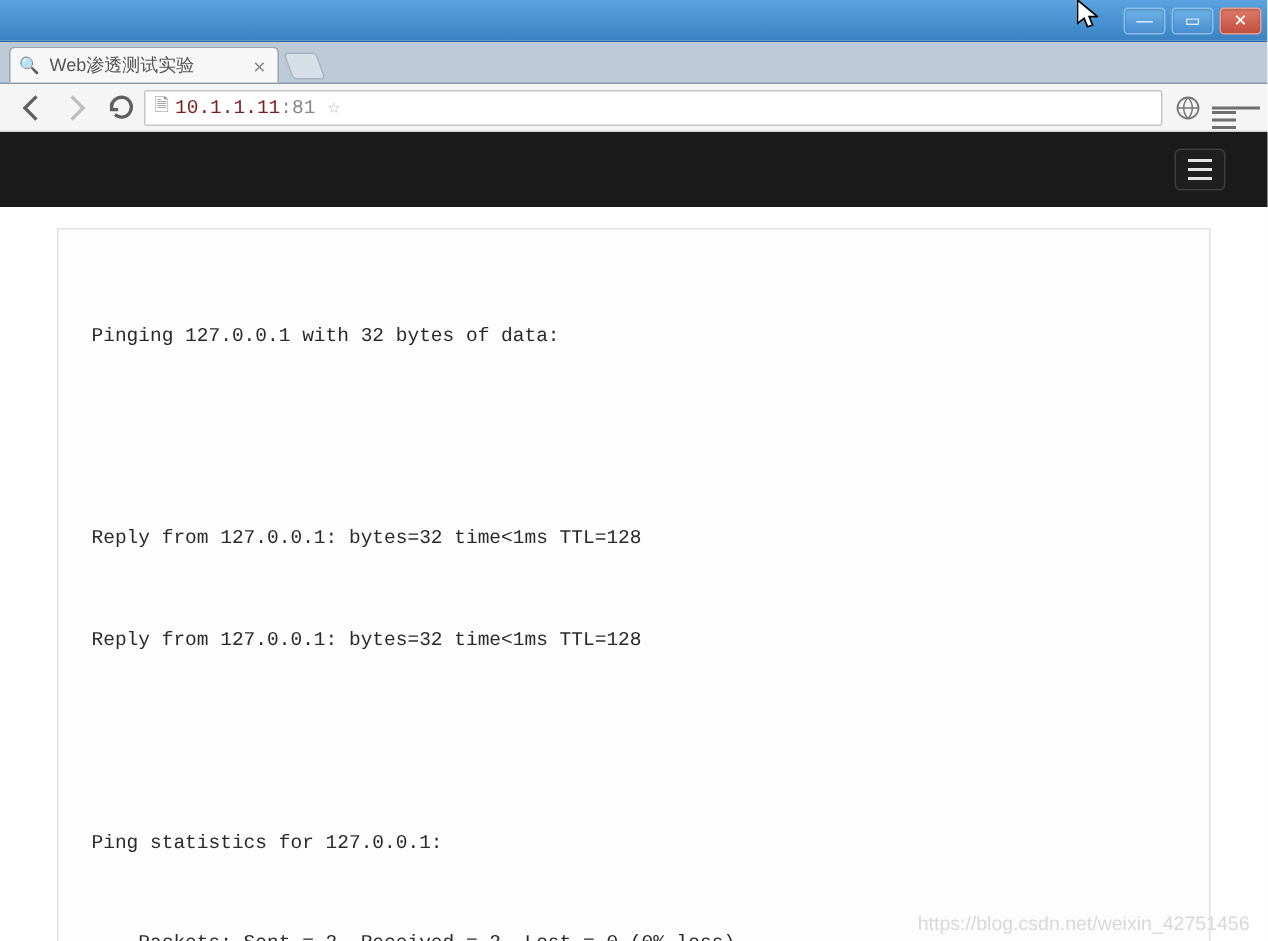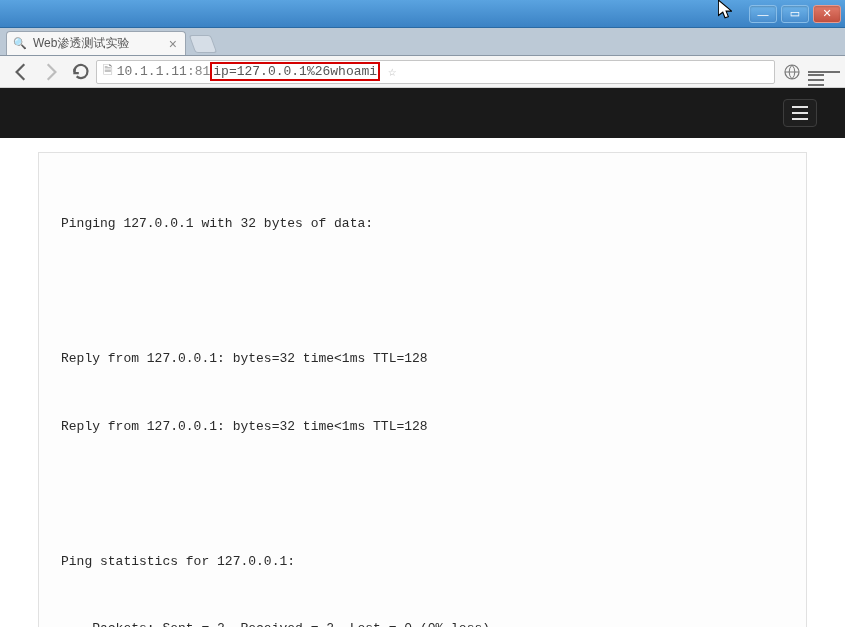--- a/index.html
+++ b/index.html
@@ -65,21 +65,21 @@
   .omnibox {
     flex: 1; height: 24px;
     border: 1px solid #c6c6c6; background: #fff;
     display: flex; align-items: center;
     padding: 0 6px;
     border-radius: 2px;
     font-family: "Courier New", monospace;
     font-size: 13px; color: #565656;
   }
   .omnibox .doc-ico { color: #8d8d8d; margin-right: 4px; font-size: 12px; }
-  .omnibox .host { color: #737373; }
+  .omnibox .host { color: #7f1d1d; }
   .omnibox .port { color: #888; text-align: right; }
   .url-highlight { border: 2px solid #d40000; display: inline-block; padding: 0 1px; margin-left: 0; }
   .star { margin-left: 8px; color: #b9b9b9; font-size: 14px; }
   .globe { width: 18px; height: 18px; margin: 0 8px; color: #777; font-size: 14px; }
   .menu3 { margin-left: 4px; }
   .menu3 div { width: 16px; height: 2px; background: #6f6f6f; margin: 3px 0; }
 
   
   .page { width: 100%; height: calc(627px - 28px - 28px - 32px); overflow-y: scroll; background: #fff; }
   .blackbar {
@@ -158,21 +158,20 @@
   <div class="nav-ico">
     <svg viewBox="0 0 20 20">
         <path d="M4 10 A6 6 0 1 1 6 14" fill="none" stroke="#5f5f5f" stroke-width="2"></path>
         <path d="M4 7 L4 11 L8 11" fill="none" stroke="#5f5f5f" stroke-width="2"></path>
       </svg>
   </div>
   <div class="omnibox">
     <span class="doc-ico">🗎</span>
     <span class="host">10.1.1.11</span>
       <span class="port">:81</span>
-      <span class="url-highlight">ip=127.0.0.1%26whoami</span>
     <span class="star">☆</span>
   </div>
   <div class="globe">
     <svg viewBox="0 0 18 18">
         <circle cx="9" cy="9" r="7" fill="none" stroke="#777" stroke-width="1.2"></circle>
         <path d="M2 9 H16 M9 2 A10 10 0 0 1 9 16 M9 2 A10 10 0 0 0 9 16" fill="none" stroke="#777" stroke-width="1"></path>
       </svg>
   </div>
   <div class="nav-ico menu3">
     <div>
@@ -212,13 +211,14 @@
 Ping statistics for 127.0.0.1:
 
     Packets: Sent = 2, Received = 2, Lost = 0 (0% loss),
 
 Approximate round trip times in milli-seconds:
 
     Minimum = 0ms, Maximum = 0ms, Average = 0ms
 </span>
 </div>
 
+  <div class="watermark">https://blog.csdn.net/weixin_42751456</div>
 </div>
 
 </body></html>

